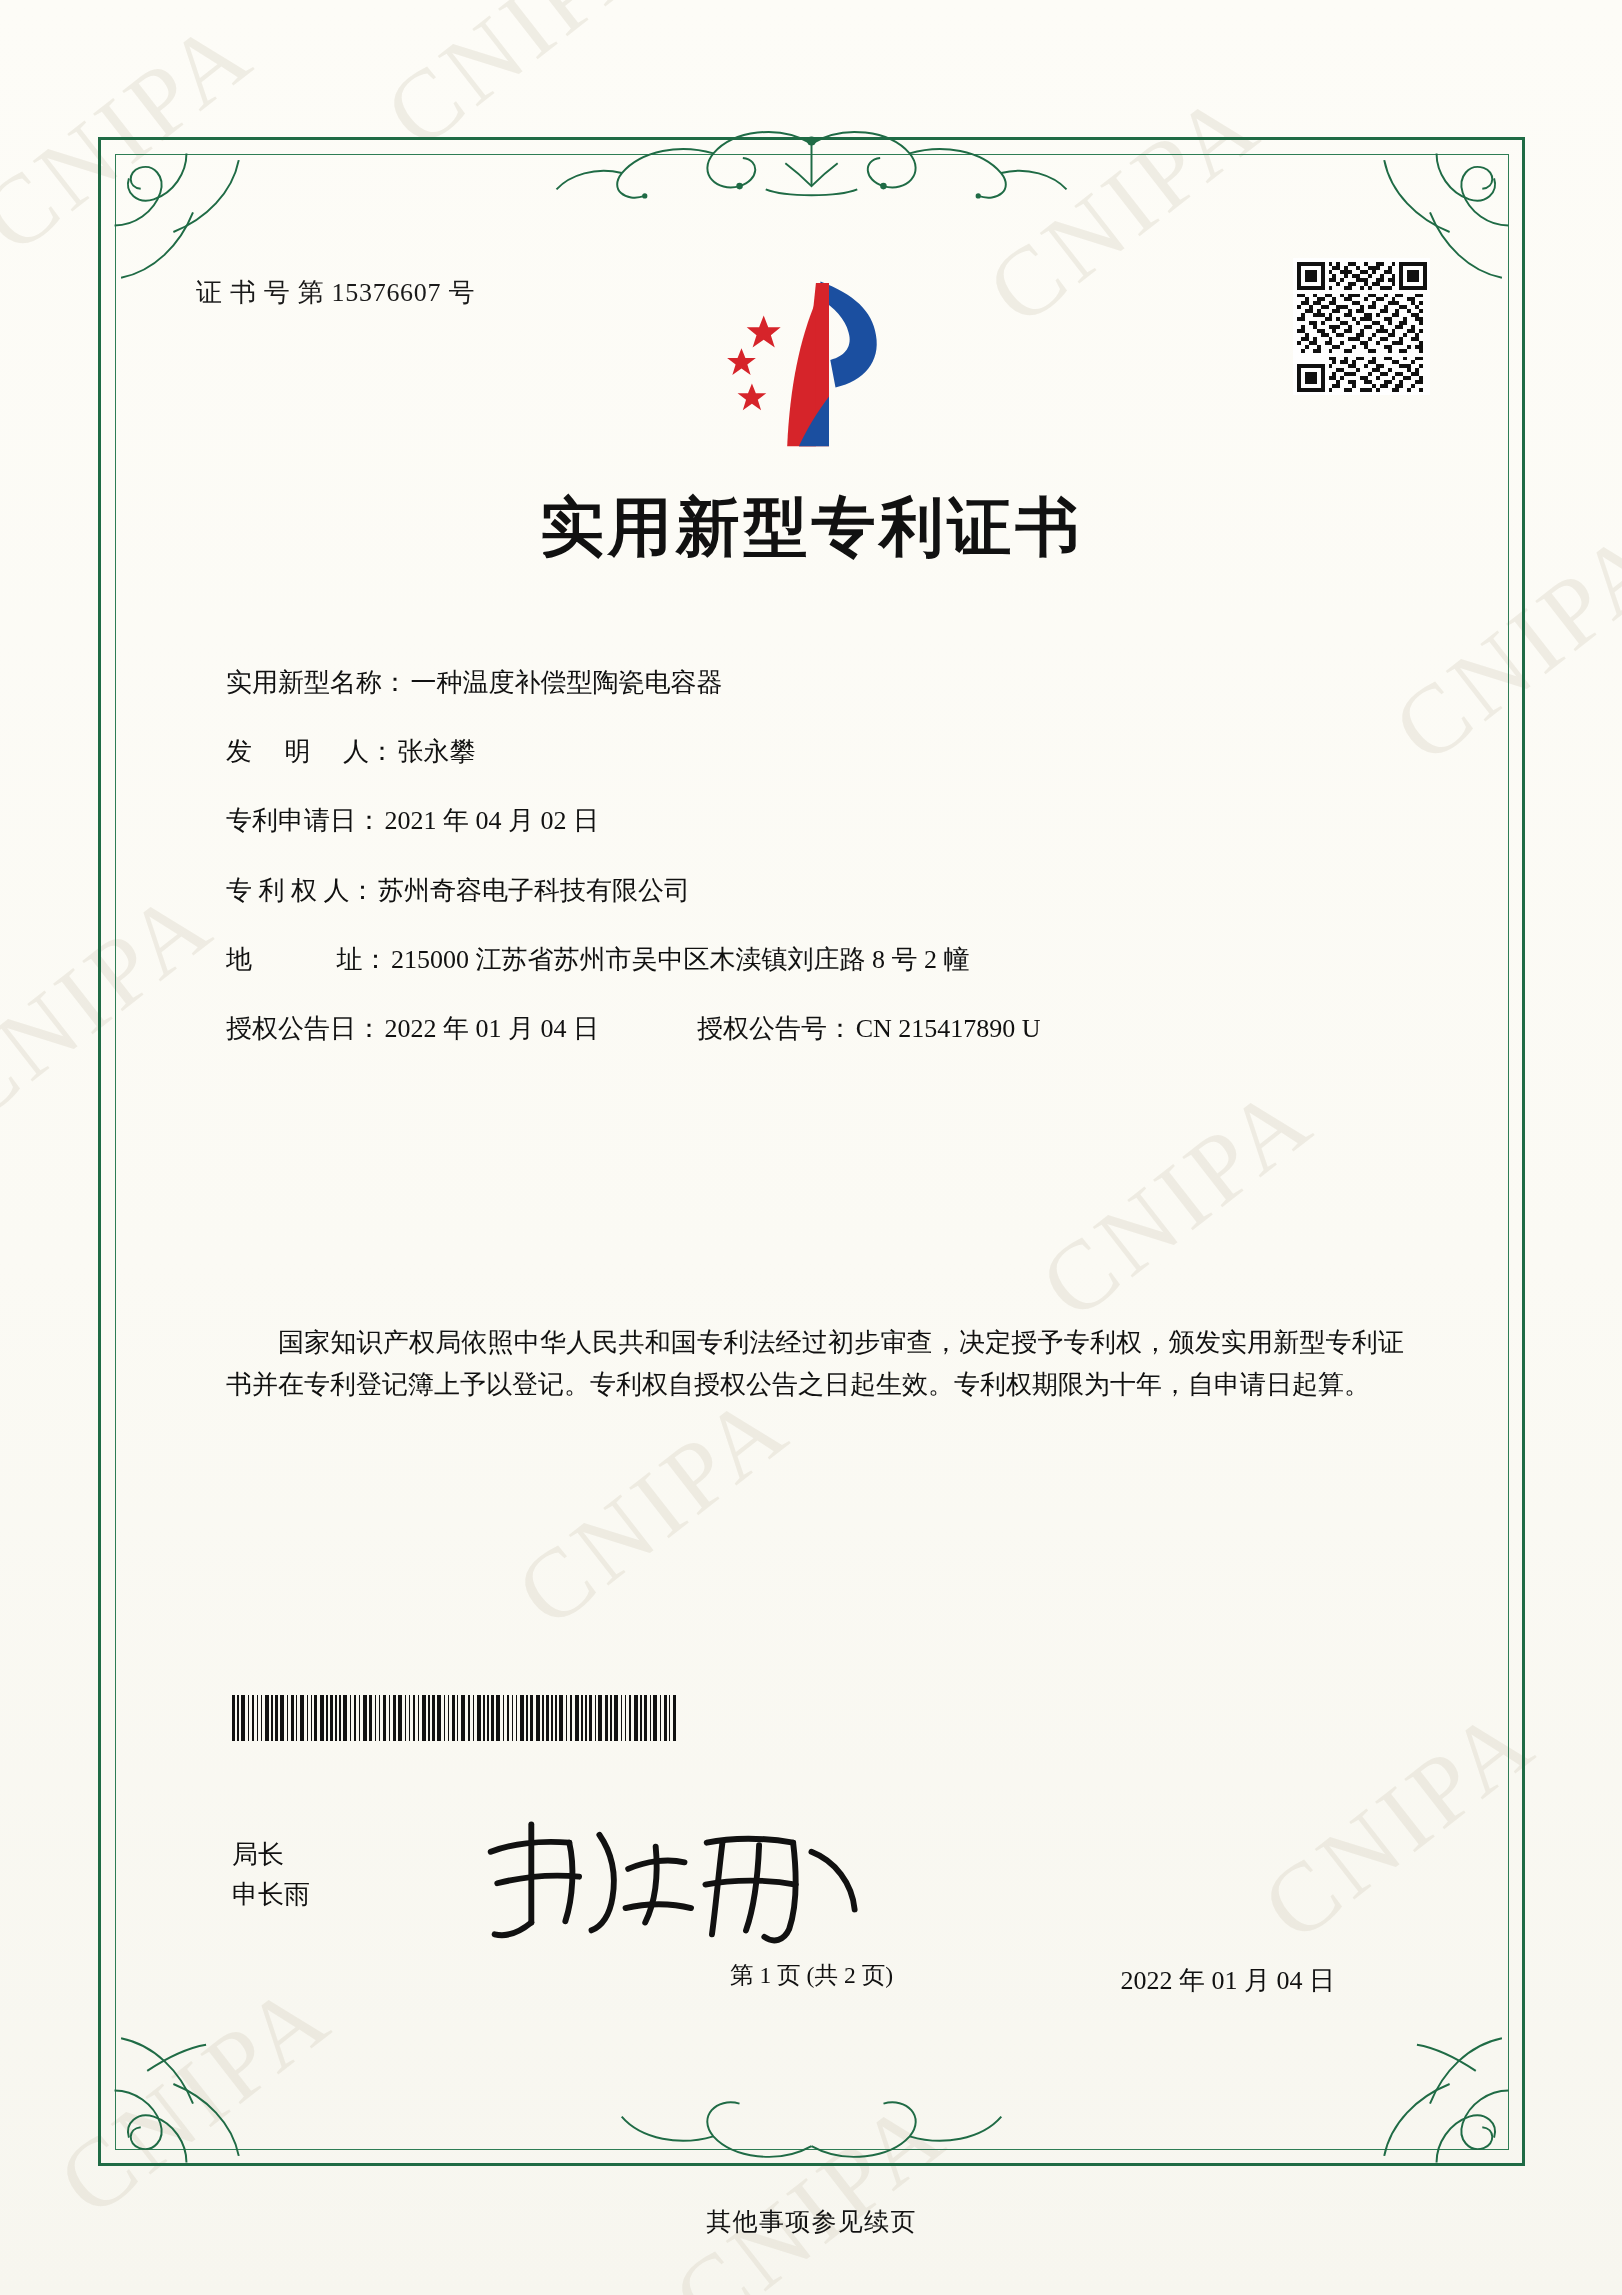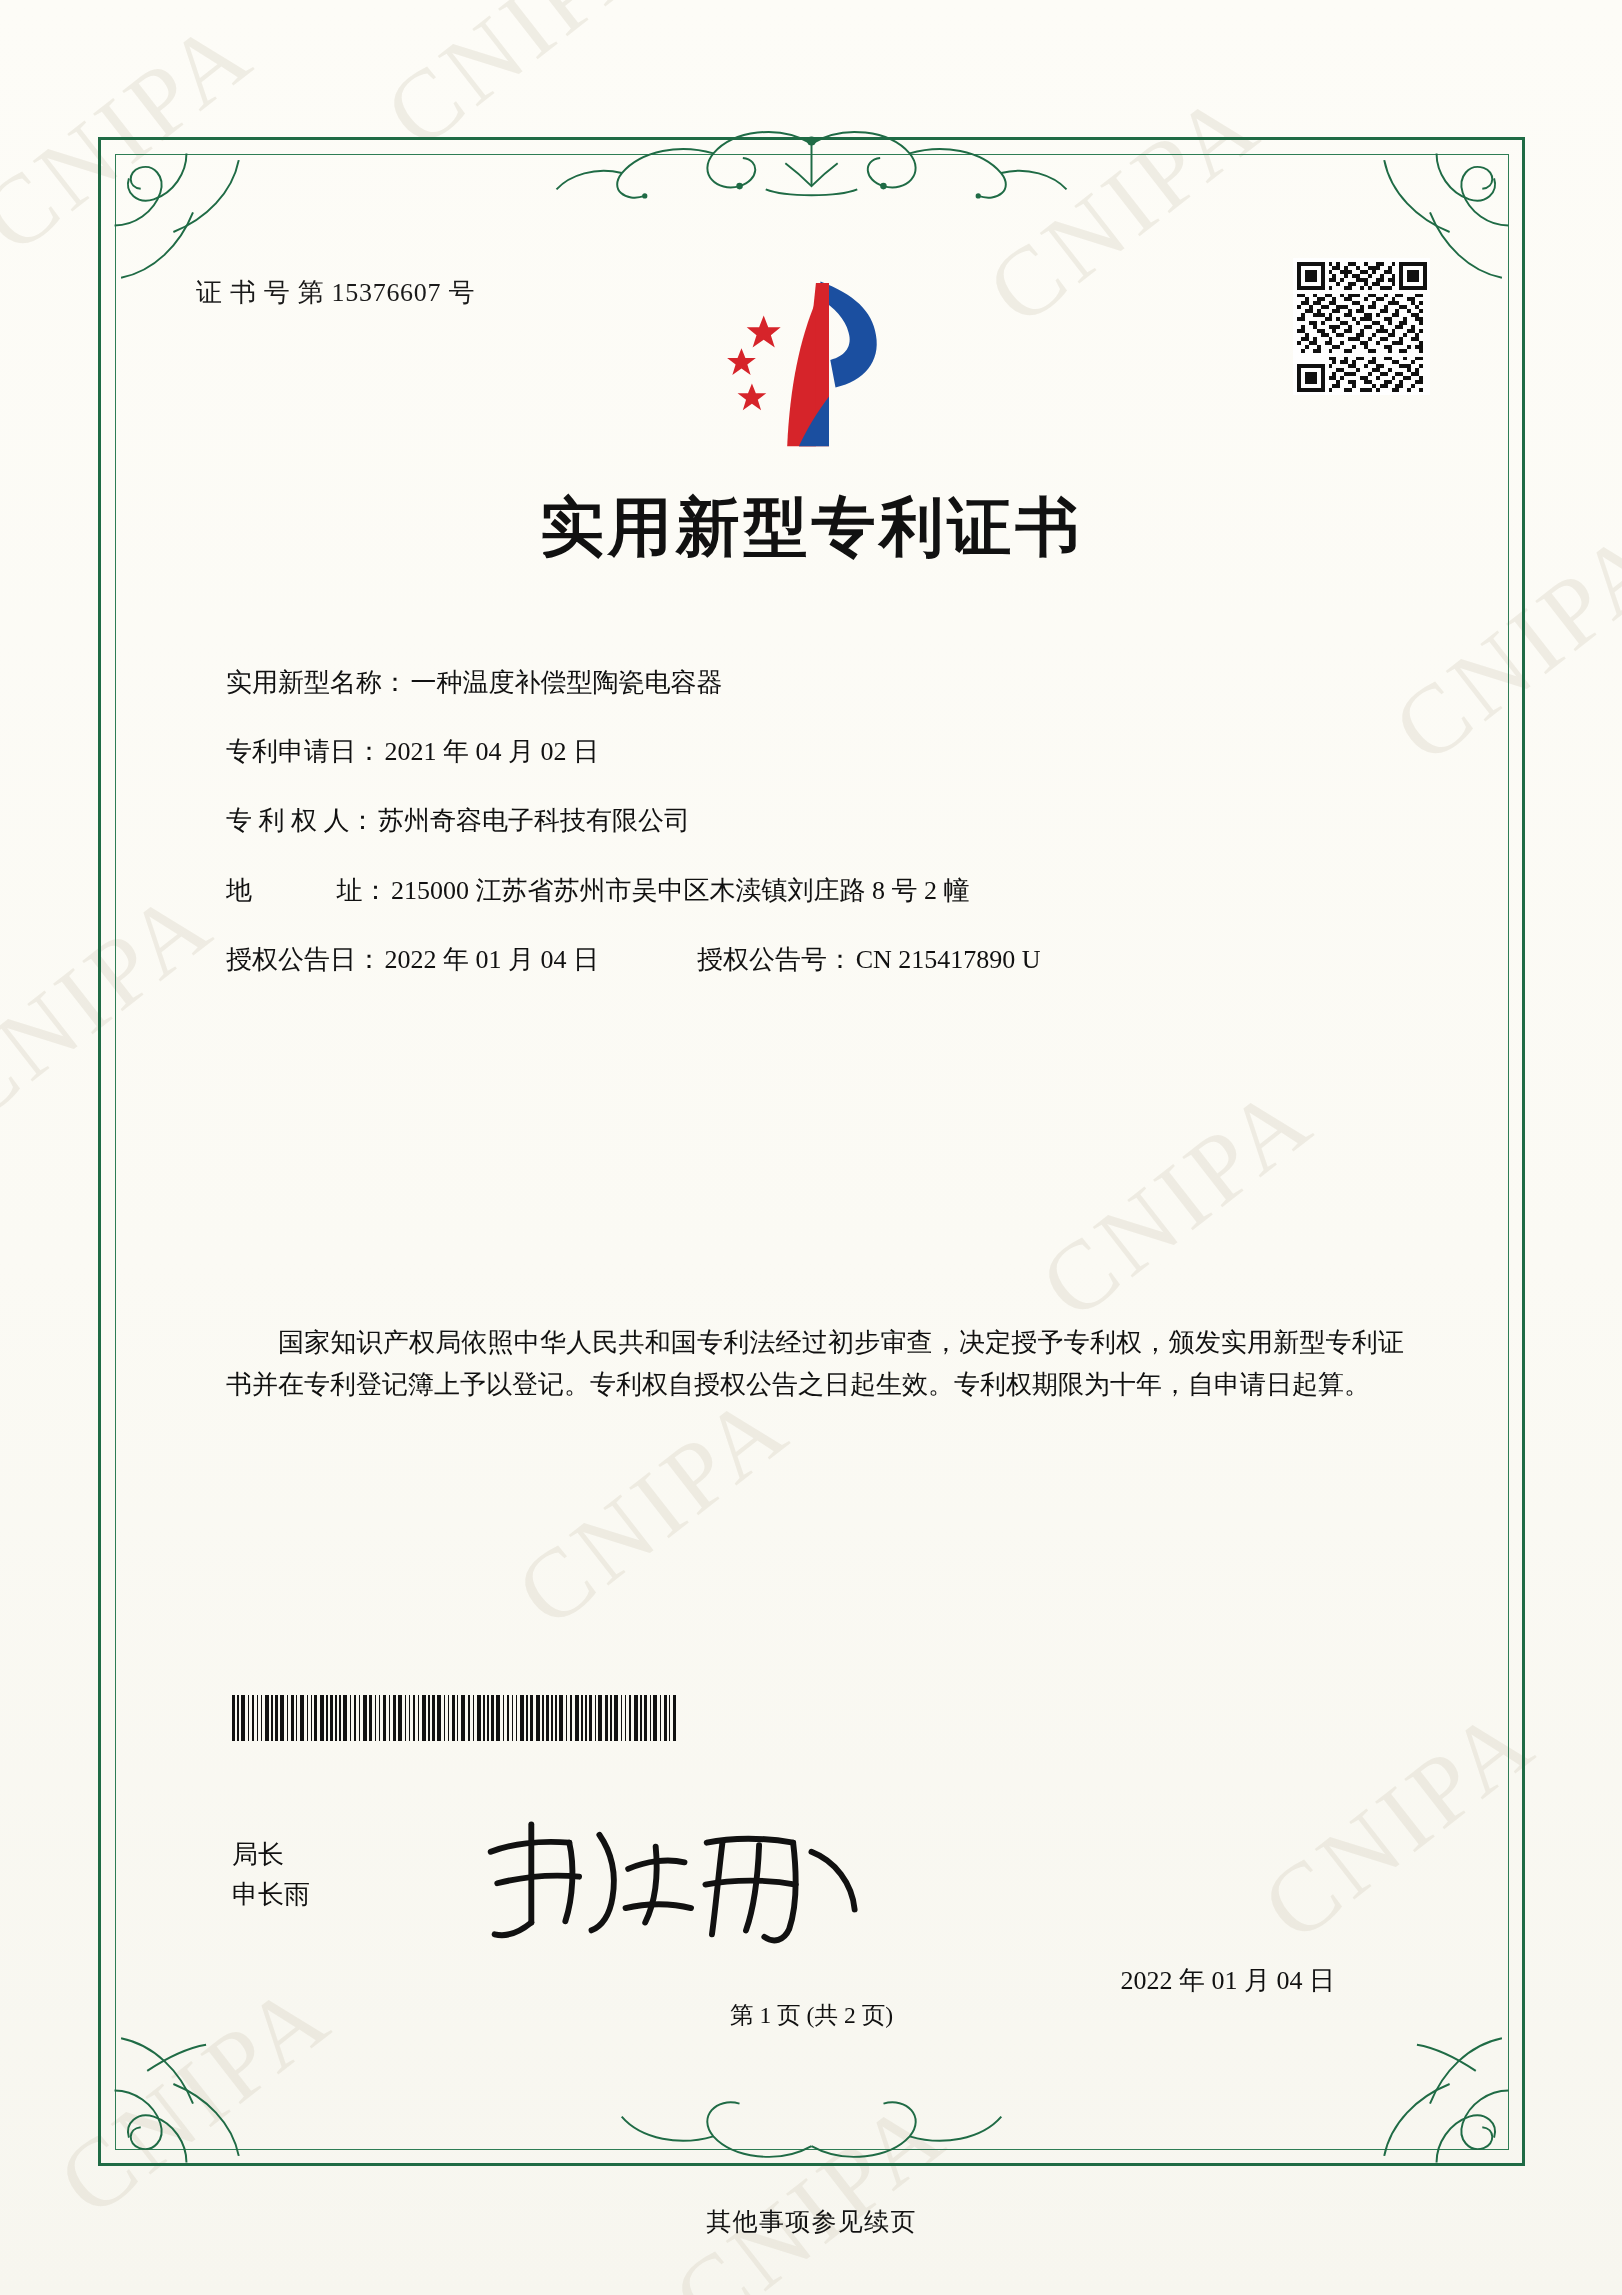--- a/index.html
+++ b/index.html
@@ -179,21 +179,21 @@
     right: 288px;
     top: 1963px;
     font-size: 26px;
     color: #111;
     white-space: nowrap;
   }
   .page-no {
     position: absolute;
     left: 0;
     right: 0;
-    top: 1999px;
+    top: 1959px;
     text-align: center;
     font-size: 23.6px;
     color: #111;
   }
   .footer-note {
     position: absolute;
     left: 0;
     right: 0;
     top: 2205px;
     text-align: center;
@@ -549,20 +549,24 @@
 
   <div class="doc-title">实用新型专利证书</div>
 
   <div class="fields">
 
     <div class="field-row">
       <span class="field-label">实用新型名称：</span>
       <span class="field-value">一种温度补偿型陶瓷电容器</span>
     </div>
 
+    <div class="field-row">
+      <span class="field-label">发　 明　 人：</span>
+      <span class="field-value">张永攀</span>
+    </div>
 
 
     <div class="field-row">
       <span class="field-label">专利申请日：</span>
       <span class="field-value">2021 年 04 月 02 日</span>
     </div>
 
     <div class="field-row">
       <span class="field-label">专 利 权 人：</span>
       <span class="field-value">苏州奇容电子科技有限公司</span>

